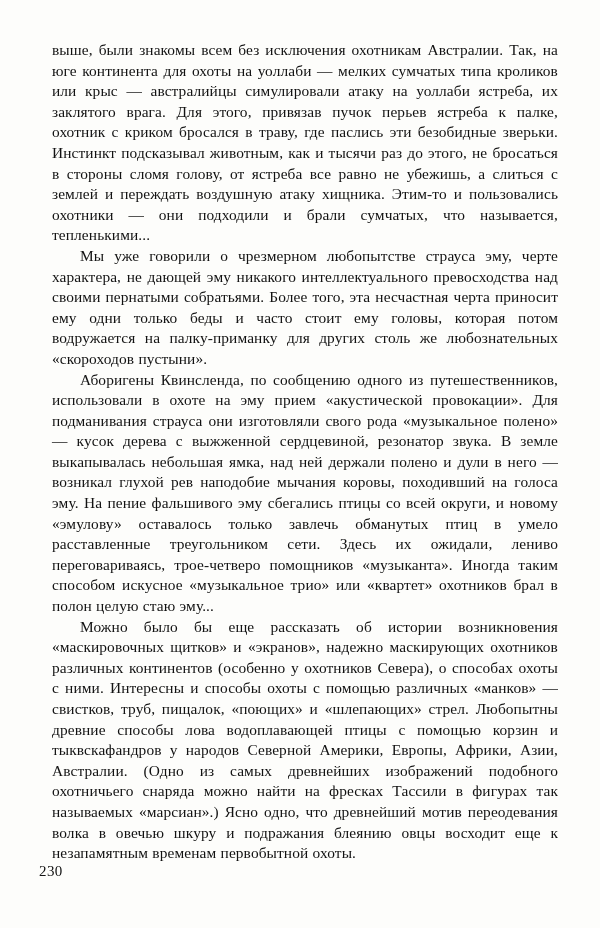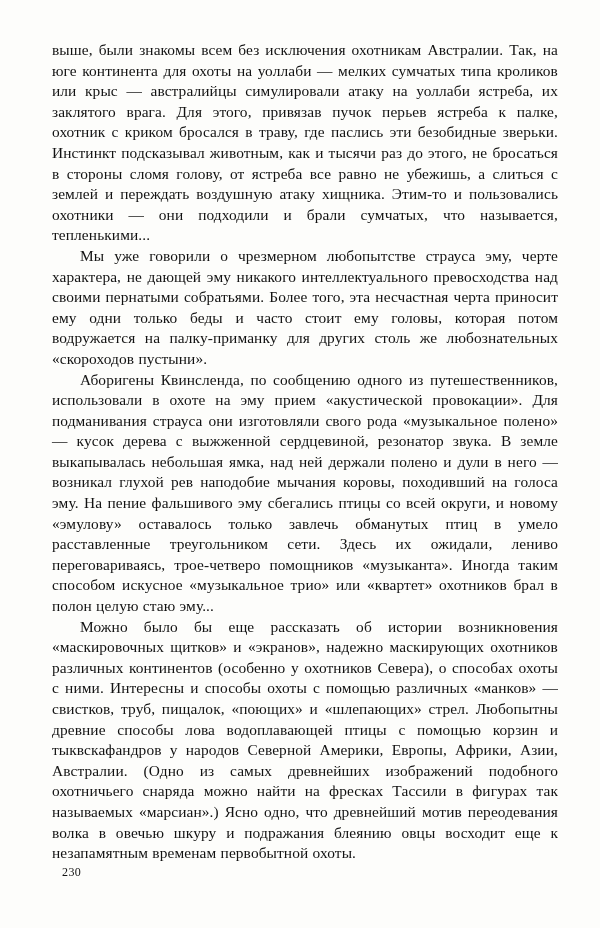--- a/index.html
+++ b/index.html
@@ -31,23 +31,23 @@
   }
   .body-text p {
     margin: 0;
     text-indent: 28px;
   }
   .body-text p.first {
     text-indent: 0;
   }
   .page-number {
     position: absolute;
-    left: 62px;
+    left: 39px;
     bottom: 48px;
-    font-size: 12px;
+    font-size: 15px;
     letter-spacing: 0.4px;
     margin-top: 21px;
   }
   .speck {
     position: absolute;
     width: 2px;
     height: 2px;
     background: #b9b9b3;
     border-radius: 50%;
   }

